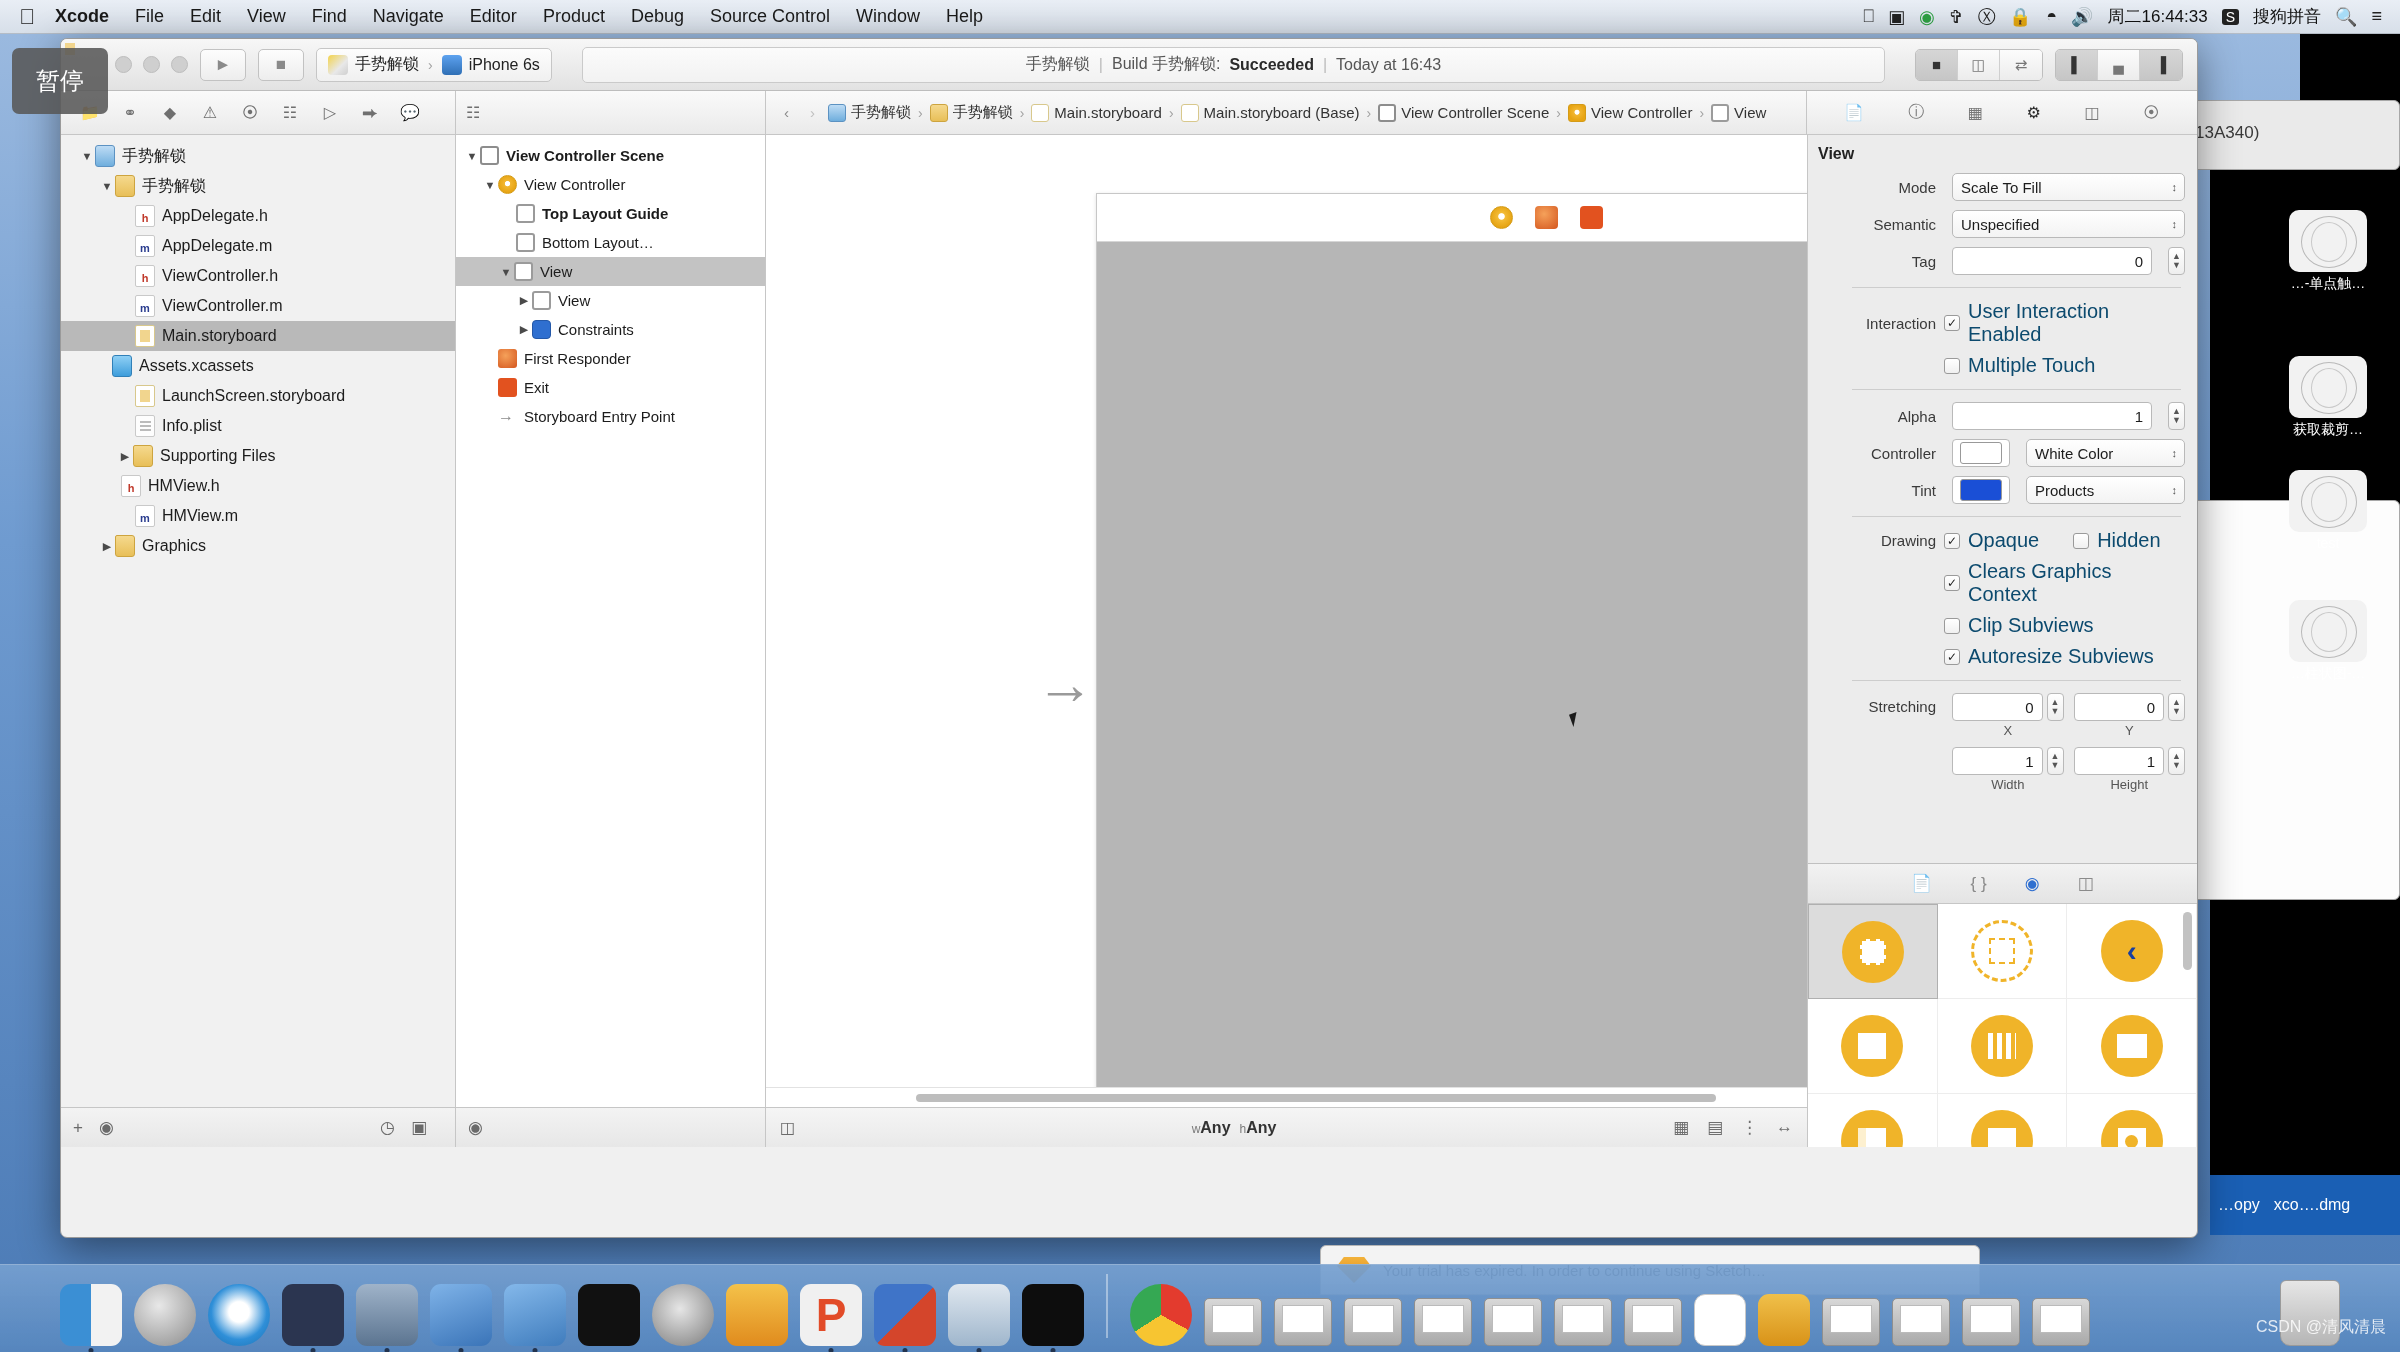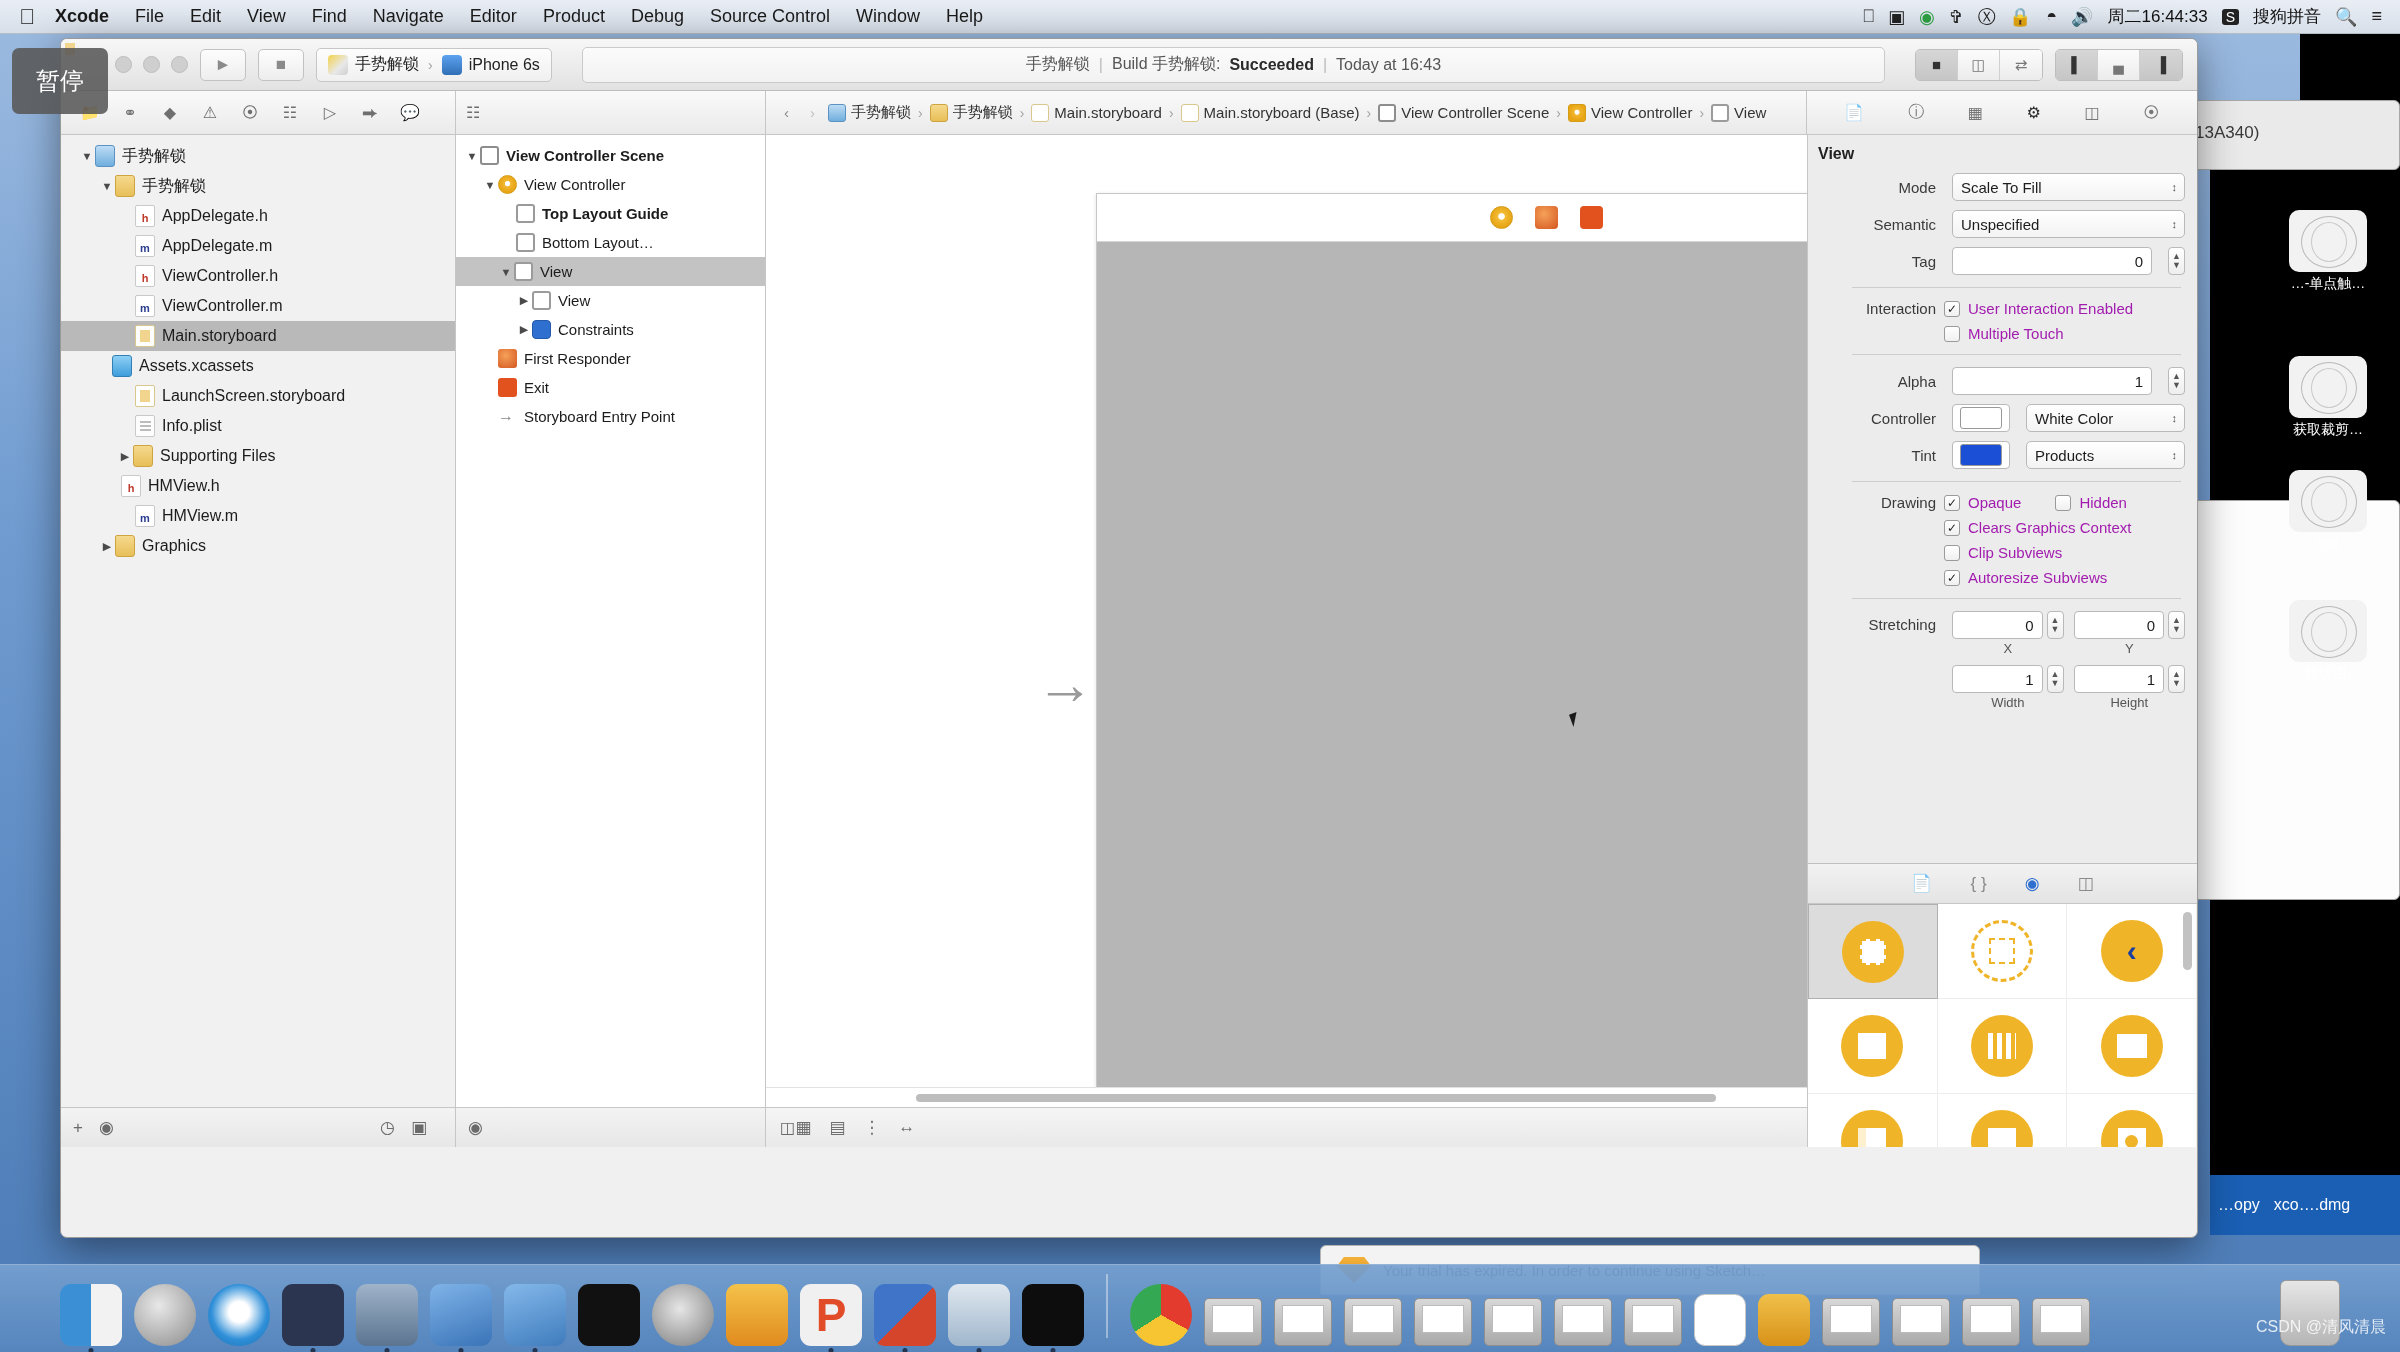--- a/index.html
+++ b/index.html
@@ -161,21 +161,21 @@
   .stepper { width:17px; height:28px; border:1px solid #b9b9b9; border-radius:4px;
      background:linear-gradient(180deg,#fff,#eee); display:flex; flex-direction:column;
      align-items:center; justify-content:center; font-size:9px; color:#555; line-height:9px; flex:none; }
   .swatch { width:42px; height:22px; border:1px solid #999; border-radius:3px; flex:none; }
   .swatch-wrap { width:58px;height:28px;border:1px solid #b9b9b9;border-radius:4px;background:#fff;
      display:flex;align-items:center;justify-content:center;flex:none; }
   .cbrow { display:flex; align-items:center; gap:8px; margin-bottom:8px; }
   .cb { width:16px;height:16px;border:1px solid #9a9a9a;border-radius:3px;background:linear-gradient(180deg,#fff,#f0f0f0);
      flex:none; display:flex;align-items:center;justify-content:center;font-size:12px;color:#222;line-height:1; }
   .cb.checked:after{content:"\2713";}
-  .cbtxt { font-size:15px; color:#a21caf; }
+  .cbtxt { font-size:20px; color:#0c4a6e; }
   .divider { height:1px; background:#cdcdcd; margin:12px 4px 12px 34px; }
   .twocol { display:flex; gap:10px; }
   .colgrp { flex:1; }
   .collab { text-align:center; font-size:13px; color:#555; margin-top:2px; }
 
   .libtabs { height:40px; border-top:1px solid #c0c0c0; background:linear-gradient(180deg,#f2f2f2,#e4e4e4);
      display:flex; align-items:center; justify-content:center; gap:38px; color:#8a8a8a; font-size:17px; }
   .libtabs .on { color:#2f6fd0; }
   .libgrid { flex:1; background:#fff; border-top:1px solid #c6c6c6; display:grid;
      grid-template-columns:repeat(3,1fr); position:relative; overflow:hidden; }
@@ -527,20 +527,24 @@
               
             </div>
           </div>
           <div class="cursor"></div>
         </div>
         <div class="hscroll">
           <div class="thumb"></div>
         </div>
         <div class="canvasbottom">
           <span>◫</span>
+          <span class="sizeclass">
+            <small>w</small><b>Any</b>
+            &nbsp;<small>h</small><b>Any</b>
+          </span>
           <span class="right">
             <span>▦</span>
             <span>▤</span>
             <span>⋮</span>
             <span>↔</span>
           </span>
         </div>
       </div>
 
       <div class="insppane">

